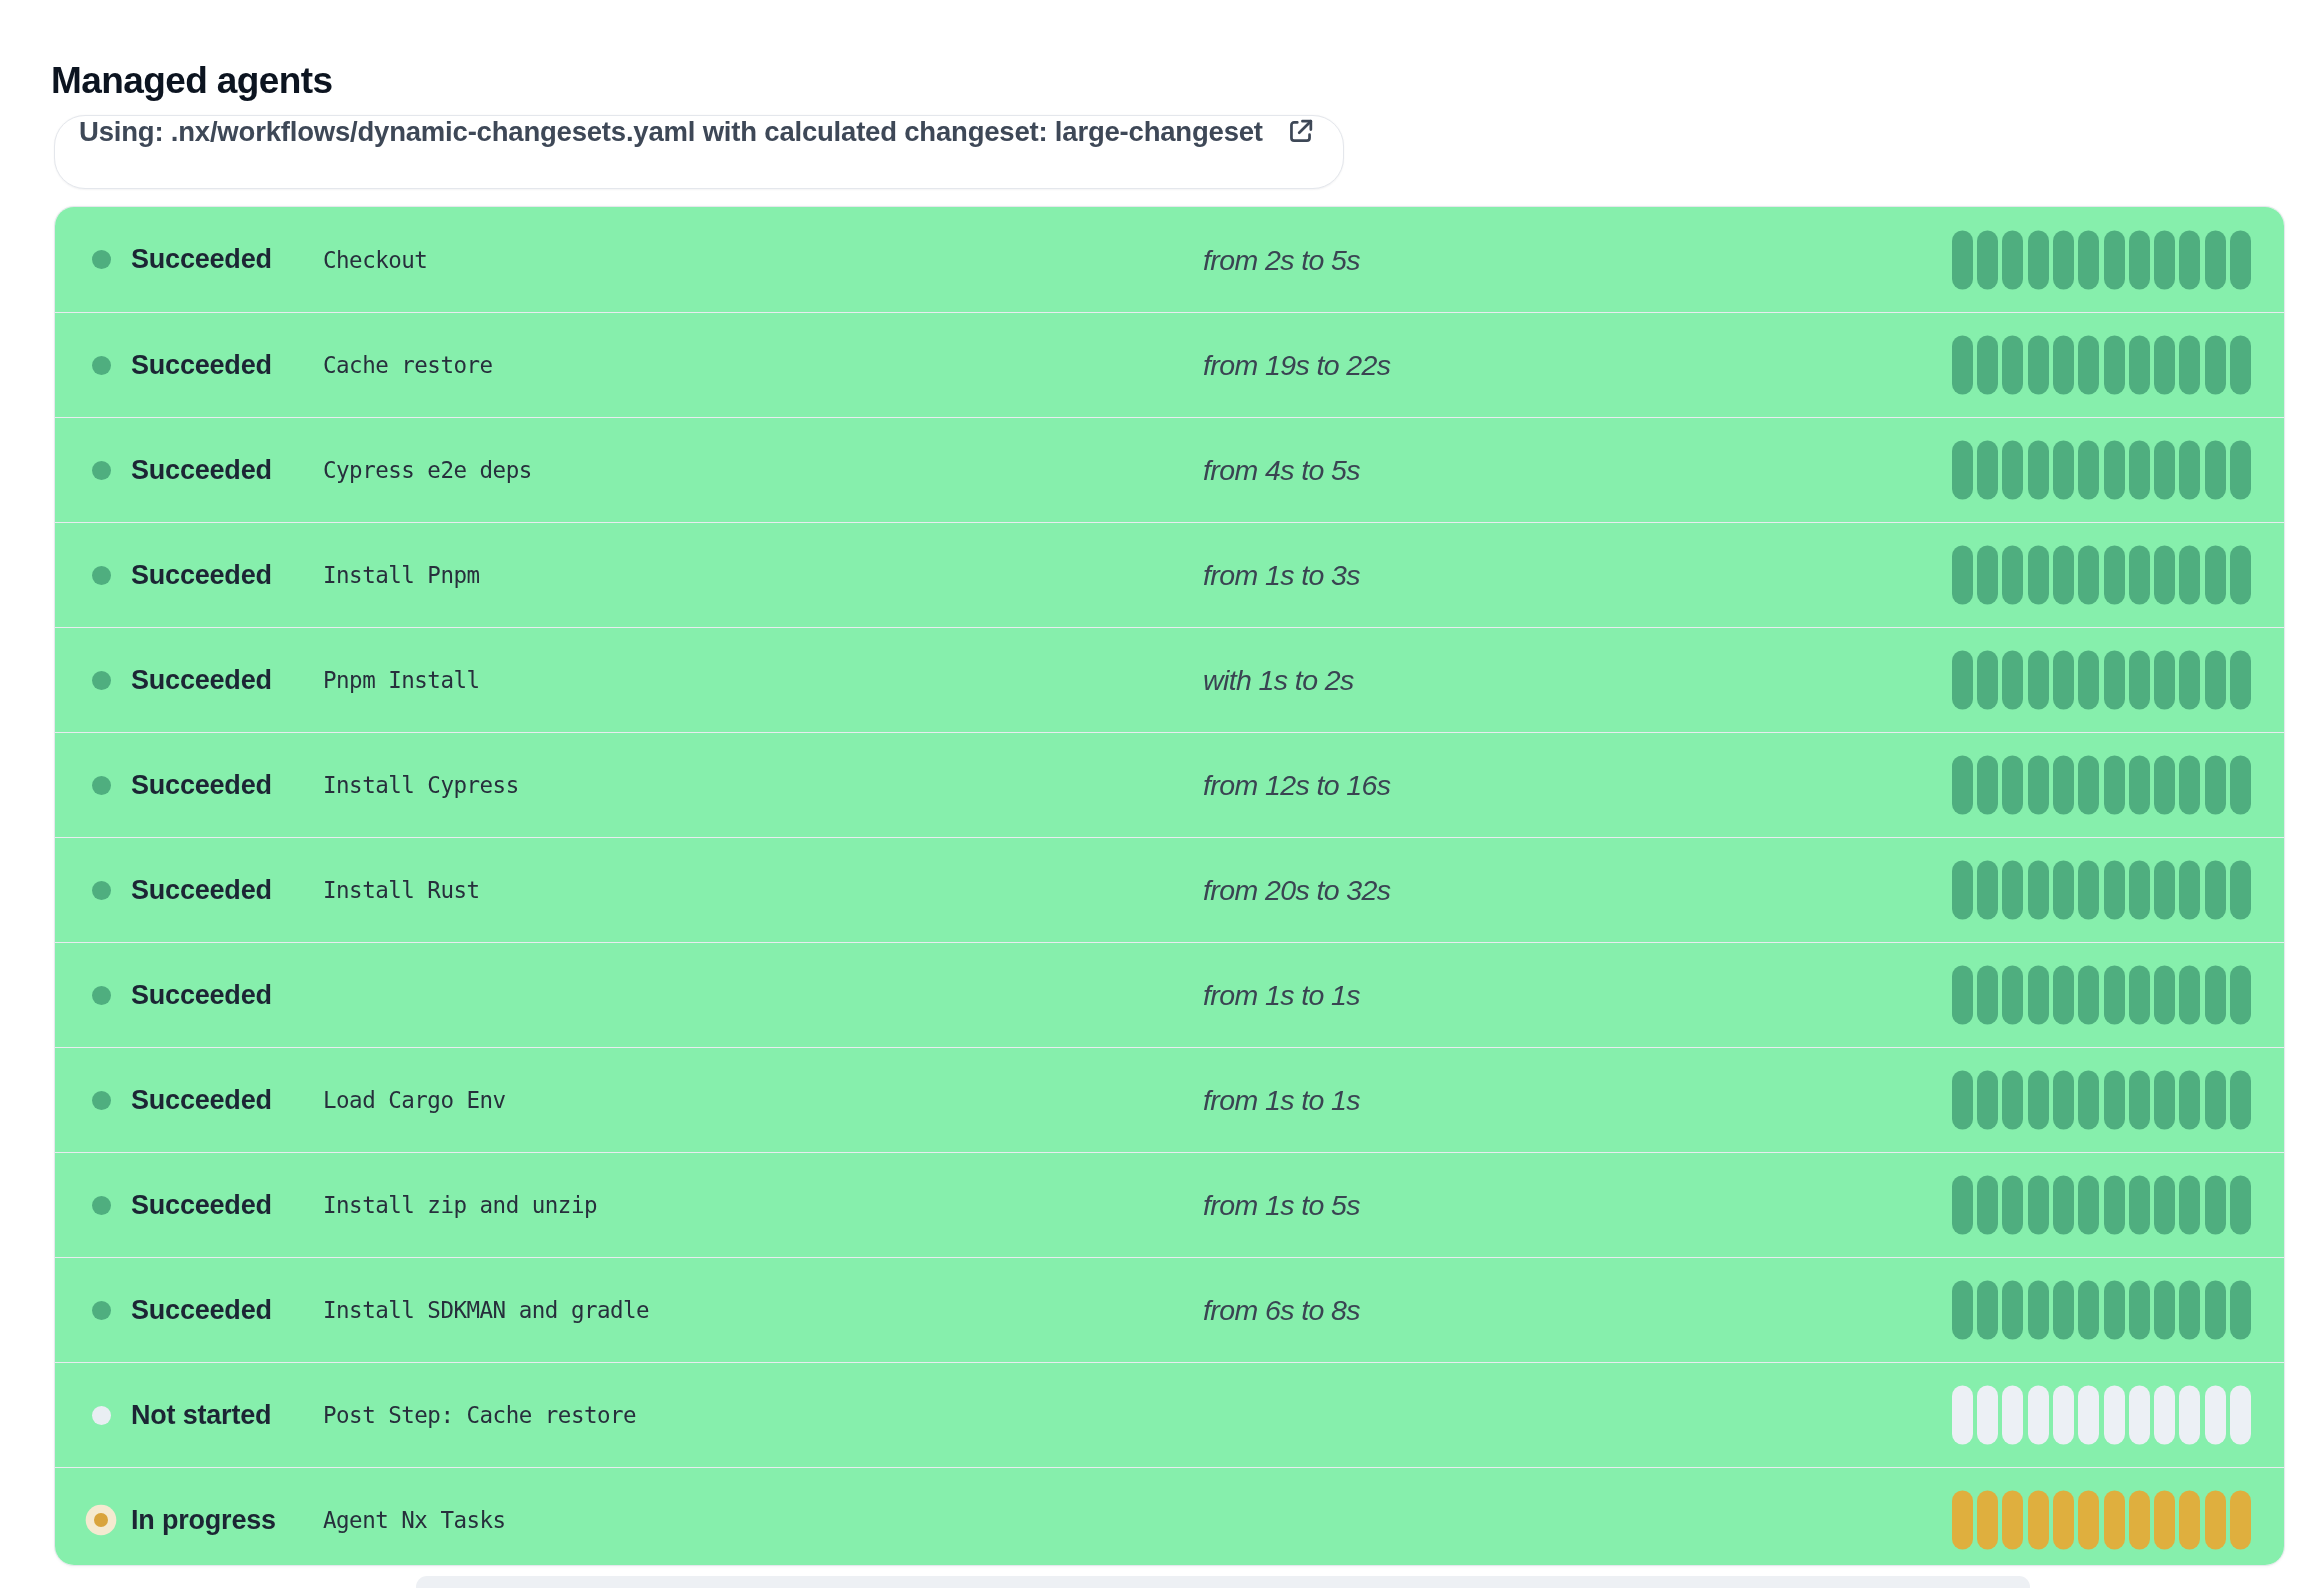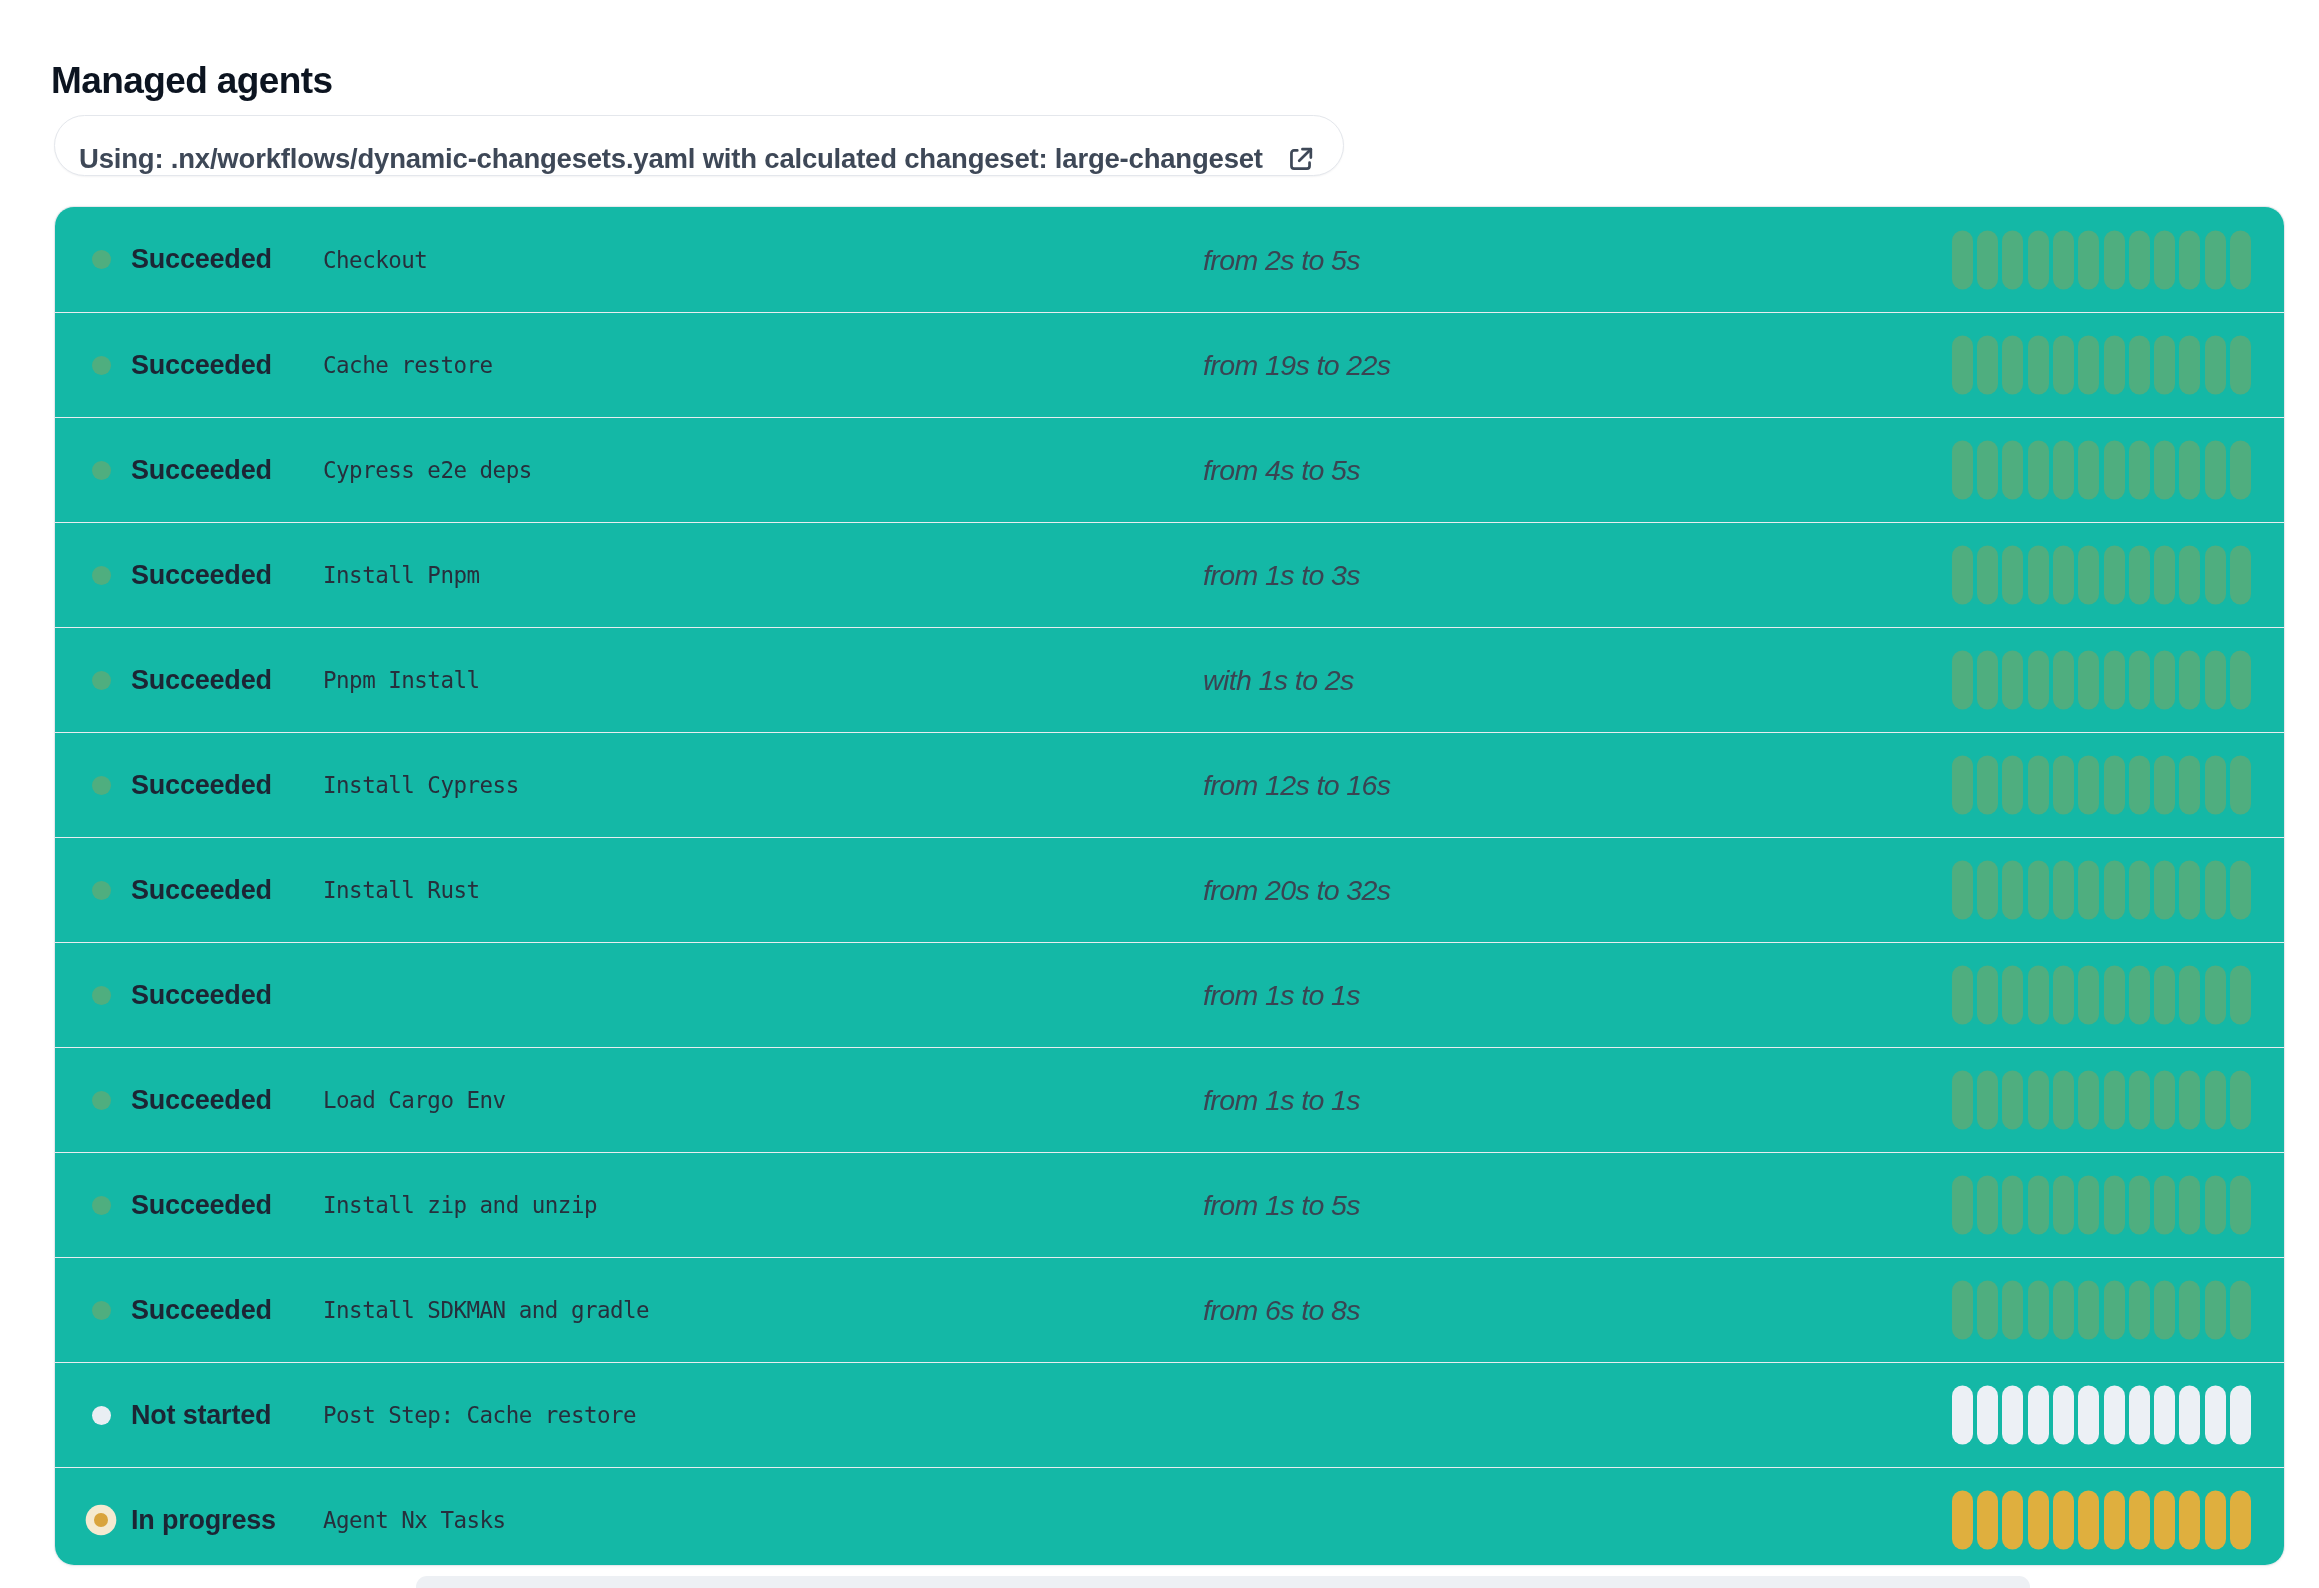--- a/index.html
+++ b/index.html
@@ -6,41 +6,41 @@
   body{
     width:2320px;height:1589px;position:relative;overflow:hidden;
     font-family:"Liberation Sans", sans-serif;
     -webkit-font-smoothing:antialiased;
   }
   .page-title{
     position:absolute;left:51px;top:35px;
     font-size:37px;font-weight:700;color:#0c1420;letter-spacing:-0.6px;
   }
   .workflow-pill{
-    position:absolute;left:54px;top:115px;height:61px;
-    display:inline-flex;align-items:flex-end;gap:22px;
+    position:absolute;left:54px;top:115px;height:74px;
+    display:inline-flex;align-items:flex-start;gap:22px;
     padding:0 27.5px 0 24px;border:1.4px solid #e4e7ec;border-radius:31px;
     background:#ffffff;box-shadow:0 0.9px 1.8px rgba(16,24,40,0.05);
     cursor:pointer;box-sizing:border-box;
   }
   .workflow-pill .pill-label{
     font-size:27.5px;font-weight:600;color:#3e4857;letter-spacing:-0.2px;white-space:nowrap;
   }
   .ext-icon{width:31px;height:31px;display:block;flex:none;}
   .card{
     position:absolute;left:54px;top:206px;width:2231px;height:1360px;
     background:#ffffff;border:0.9px solid #e5e8ec;border-radius:20px;
     box-shadow:0 0.9px 2.8px rgba(16,24,40,0.04);
     box-sizing:border-box;overflow:hidden;
     display:flex;flex-direction:column;
   }
   .row{
     position:relative;height:105px;flex:none;
     display:flex;align-items:center;box-sizing:border-box;
-    padding-left:36px;background:#14b8a6;cursor:pointer;
+    padding-left:36px;background:#86efac;cursor:pointer;
   }
   .row + .row{border-top:0.9px solid var(--row-border);}
   .dot-wrap{
     width:20px;height:20px;flex:none;margin-right:20px;
     display:flex;align-items:center;justify-content:center;position:relative;
   }
   .dot{border-radius:50%;display:block;}
   .row.succeeded .dot{width:19px;height:19px;background:var(--green);}
   .row.in_progress .dot{
     width:13.8px;height:13.8px;background:var(--amber-dot);

